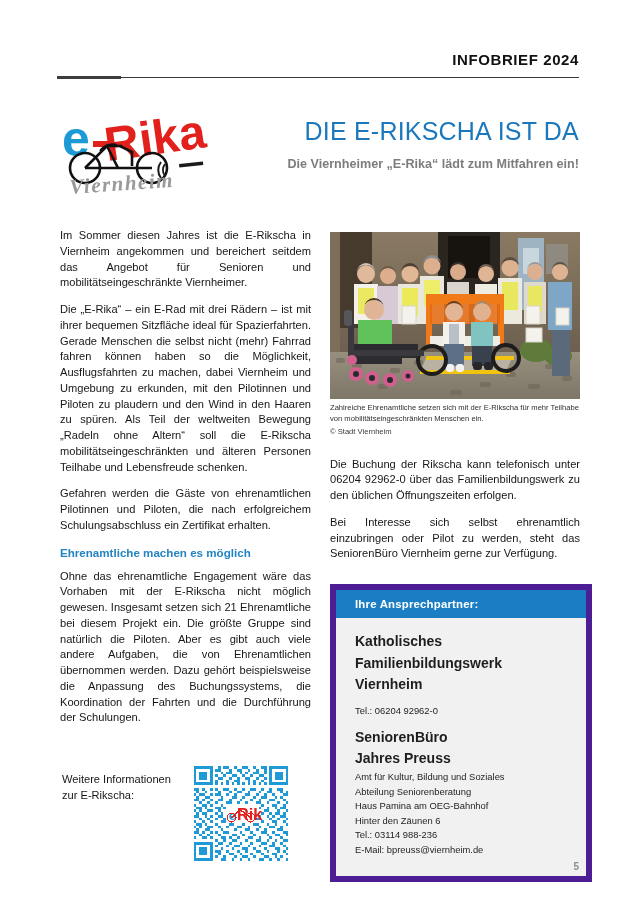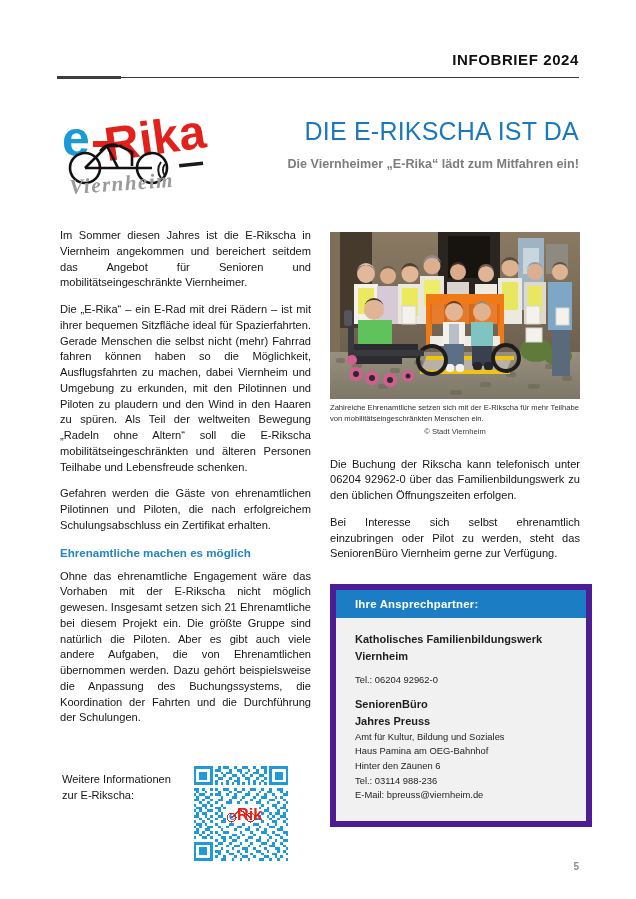--- a/index.html
+++ b/index.html
@@ -146,21 +146,21 @@
   .caption {
     margin-top: 4px;
     font-size: 7.6px;
     line-height: 1.42;
     color: #2e2e2e;
   }
   .credit {
     margin-top: 2px;
     font-size: 7.6px;
     color: #3a3a3a;
-    text-align: center;
+    text-align: left;
   }
 
   .right-text { margin-top: 21px; }
 
   
   .contact-box {
     margin-top: 22px;
     width: 250px;
     background: #f1f1f1;
     border: 6px solid #4c1d95;
@@ -174,21 +174,21 @@
     letter-spacing: 0.2px;
   }
   .contact-body {
     padding: 13px 18px 18px 19px;
     font-size: 9.4px;
     line-height: 1.55;
     color: #1e1e1e;
   }
   .contact-body .strong {
     font-weight: bold;
-    font-size: 11px;
+    font-size: 14px;
   }
   .contact-gap { height: 8px; }
 
   
   .qr-block {
     position: absolute;
     left: 60px;
     top: 745px;
     width: 251px;
     height: 110px;
@@ -792,20 +792,21 @@
       <div class="contact-head">Ihre Ansprechpartner:</div>
       <div class="contact-body">
         <div class="strong">Katholisches Familienbildungswerk</div>
         <div class="strong">Viernheim</div>
         <div class="contact-gap"></div>
         <div>Tel.: 06204 92962-0</div>
         <div class="contact-gap"></div>
         <div class="strong">SeniorenBüro</div>
         <div class="strong">Jahres Preuss</div>
         <div>Amt für Kultur, Bildung und Soziales</div>
+        <div>Abteilung Seniorenberatung</div>
         <div>Haus Pamina am OEG-Bahnhof</div>
         <div>Hinter den Zäunen 6</div>
         <div>Tel.: 03114 988-236</div>
         <div>E-Mail: bpreuss@viernheim.de</div>
       </div>
     </div>
   </div>
 
   <div class="page-number">5</div>
 

